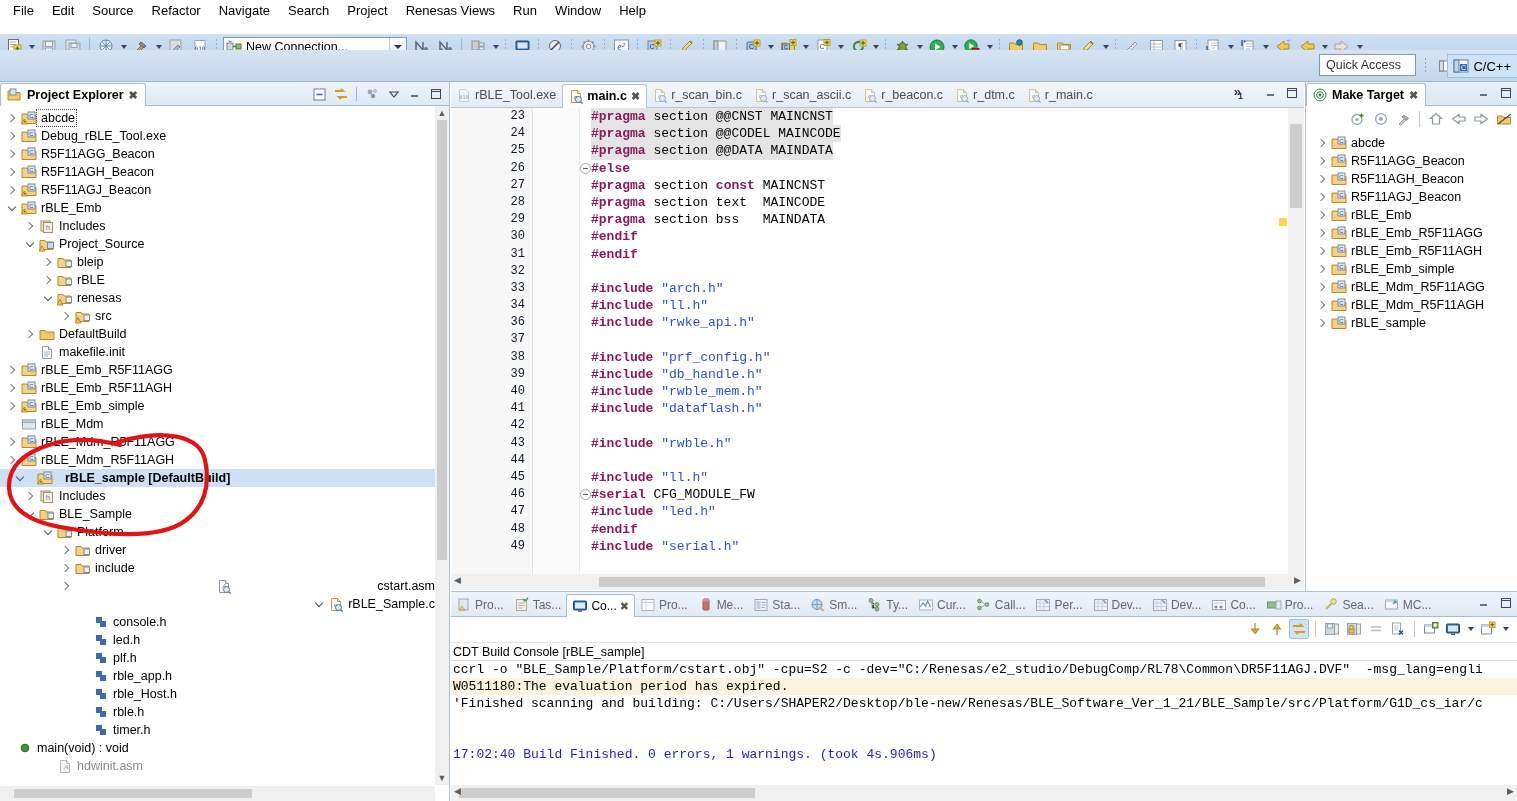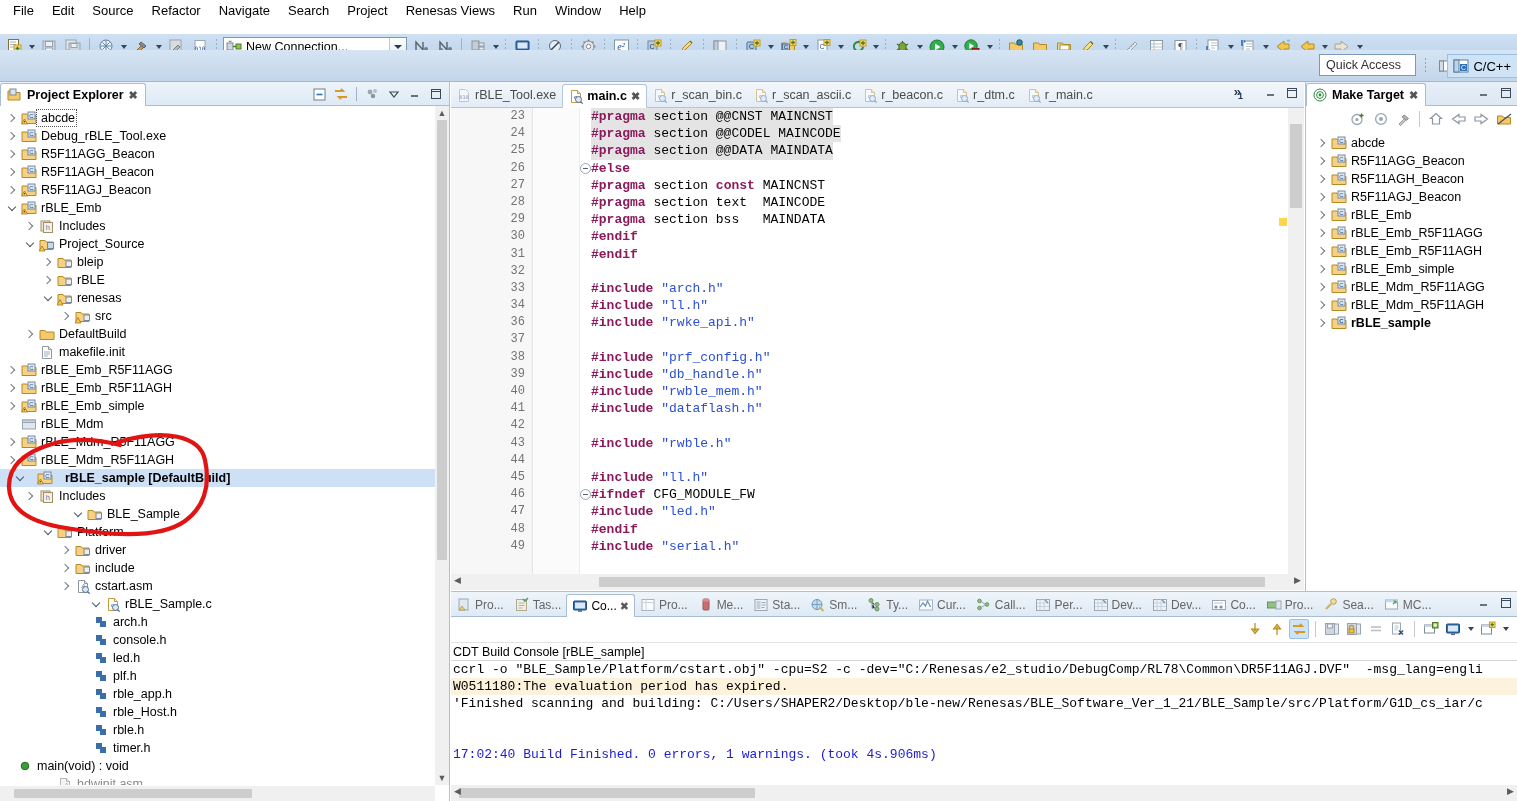--- a/index.html
+++ b/index.html
@@ -166,21 +166,21 @@
     position: absolute; left: 0; top: 0; width: 82px; bottom: 16px;
     background: #f7f7f7; border-right: 1px solid #e2e2e2;
   }
   .gutter-fold {
     position: absolute; left: 83px; top: 0; width: 46px; bottom: 16px;
     background: #fbfbfb; border-right: 1px solid #ececec;
   }
   .code-lines { position: absolute; left: 0; top: 0; right: 16px; bottom: 16px; overflow: hidden; }
   .cline { height: 17.2px; position: relative; font-family: "Liberation Mono", monospace; font-size: 13px; }
   .cline .ln {
-    position: absolute; left: 0; width: 74px; text-align: right; color: #737373; font-size: 12px;
+    position: absolute; left: 0; width: 74px; text-align: right; color: #0f172a; font-size: 12px;
     font-family: "Liberation Mono", monospace; line-height: 17.2px;
   }
   .cline .fold { position: absolute; left: 128px; width: 12px; text-align: center; line-height: 17.2px; }
   .cline .ctext { position: absolute; left: 140px; line-height: 17.2px; white-space: pre; }
   .cline.hl .ctext { background: #e4e4e4; }
   .k-pp { color: #8b1a5c; font-weight: bold; }
   .k-kw { color: #8b1a5c; font-weight: bold; }
   .k-pl { color: #000; }
   .k-str { color: #2a4fd6; }
   .fold-box {
@@ -855,21 +855,21 @@
           <span class="twist closed"></span>
           <span class="ticon">
             <svg xmlns="http://www.w3.org/2000/svg" width="16" height="15" viewBox="0 0 16 15">
               <rect x="2" y="2" width="9" height="10" fill="#f0e6d0" stroke="#a08f6a"></rect>
               <rect x="4.5" y="3.5" width="9" height="10" fill="#f7f1e4" stroke="#a08f6a"></rect>
               <text x="9" y="11" font-size="7" text-anchor="middle" fill="#5a6fa3" font-family="sans-serif">h</text>
             </svg>
           </span>
           <span class="tlabel">Includes</span>
         </div>
-        <div class="trow" style="padding-left: 22px; margin-left: 48px;">
+        <div class="trow" style="padding-left: 22px;">
           <span class="twist open"></span>
           <span class="ticon">
             <svg xmlns="http://www.w3.org/2000/svg" width="16" height="15" viewBox="0 0 16 15">
               <path d="M1 3.5h5l1 1.5h7V12.5H1z" fill="#f6d183" stroke="#b38a26"></path>
               <rect x="9" y="6" width="5.5" height="5.5" fill="#e9eff5" stroke="#7d8a97"></rect>
             </svg>
           </span>
           <span class="tlabel">BLE_Sample</span>
         </div>
         <div class="trow" style="padding-left: 40px;">
@@ -895,54 +895,45 @@
         <div class="trow" style="padding-left: 58px;">
           <span class="twist closed"></span>
           <span class="ticon">
             <svg xmlns="http://www.w3.org/2000/svg" width="16" height="15" viewBox="0 0 16 15">
               <path d="M1 3.5h5l1 1.5h7V12.5H1z" fill="#f6d183" stroke="#b38a26"></path>
               <rect x="9" y="6" width="5.5" height="5.5" fill="#e9eff5" stroke="#7d8a97"></rect>
             </svg>
           </span>
           <span class="tlabel">include</span>
         </div>
-        <div class="trow" style="padding-left: 58px;">
+        <div class="trow" style="padding-left: 58px; justify-content: space-between;">
           <span class="twist closed"></span>
           <span class="ticon">
             <svg xmlns="http://www.w3.org/2000/svg" width="14" height="15" viewBox="0 0 14 15">
               <path d="M2.5 1.5h6l3 3v9h-9z" fill="#fff" stroke="#8d98a3"></path>
               <path d="M8.5 1.5v3h3" fill="#e2e8ee" stroke="#8d98a3"></path>
               <text x="5.5" y="9" font-size="6" fill="#4a5b70" font-family="serif" font-style="italic">A</text>
               <circle cx="9.5" cy="10.5" r="3" fill="#dce8f4" stroke="#4f7099"></circle>
               <path d="M11.6 12.6l2 2" stroke="#4f7099" stroke-width="1.3"></path>
             </svg>
           </span>
           <span class="tlabel">cstart.asm</span>
         </div>
-        <div class="trow" style="padding-left: 88px;">
+        <div class="trow" style="padding-left: 88px; justify-content: flex-end;">
           <span class="twist open"></span>
           <span class="ticon">
             <svg xmlns="http://www.w3.org/2000/svg" width="14" height="15" viewBox="0 0 14 15">
               <path d="M2.5 1.5h6l3 3v9h-9z" fill="#fff" stroke="#c59b3e"></path>
               <path d="M8.5 1.5v3h3" fill="#f5e6c2" stroke="#c59b3e"></path>
               <text x="5" y="10" font-size="6" fill="#3a6096" font-family="sans-serif">c</text>
               <circle cx="9.5" cy="10.5" r="3" fill="#dce8f4" stroke="#4f7099"></circle>
               <path d="M11.6 12.6l2 2" stroke="#4f7099" stroke-width="1.3"></path>
             </svg>
           </span>
           <span class="tlabel">rBLE_Sample.c</span>
-        </div>
-        <div class="trow" style="padding-left: 76px;">
-          <span class="twist "></span>
-          <span class="ticon">
-            <svg xmlns="http://www.w3.org/2000/svg" width="14" height="14" viewBox="0 0 14 14">
-              <path d="M2 2h6v4h4v6H6V8H2z" fill="#3a6ea8"></path>
-            </svg>
-          </span>
-          <span class="tlabel">arch.h</span>
         </div>
         <div class="trow" style="padding-left: 76px;">
           <span class="twist "></span>
           <span class="ticon">
             <svg xmlns="http://www.w3.org/2000/svg" width="14" height="14" viewBox="0 0 14 14">
               <path d="M2 2h6v4h4v6H6V8H2z" fill="#3a6ea8"></path>
             </svg>
           </span>
           <span class="tlabel">console.h</span>
         </div>
@@ -1246,21 +1237,21 @@
             <span class="ctext"></span>
           </div>
           <div class="cline">
             <span class="ln">45</span>
             <span class="fold"></span>
             <span class="ctext"><span class="k-pp">#include</span><span class="k-pl"> </span><span class="k-str">"ll.h"</span></span>
           </div>
           <div class="cline">
             <span class="ln">46</span>
             <span class="fold"><span class="fold-box"></span></span>
-            <span class="ctext"><span class="k-pp">#ifndef</span><span class="k-pl"> CFG_MODULE_FW</span></span>
+            <span class="ctext"><span class="k-pp">#serial</span><span class="k-pl"> CFG_MODULE_FW</span></span>
           </div>
           <div class="cline">
             <span class="ln">47</span>
             <span class="fold"></span>
             <span class="ctext"><span class="k-pp">#include</span><span class="k-pl"> </span><span class="k-str">"led.h"</span></span>
           </div>
           <div class="cline">
             <span class="ln">48</span>
             <span class="fold"></span>
             <span class="ctext"><span class="k-pp">#endif</span></span>
@@ -1455,21 +1446,21 @@
           <span class="twist closed"></span>
           <span class="ticon">
             <svg xmlns="http://www.w3.org/2000/svg" width="16" height="15" viewBox="0 0 16 15">
               <path d="M1 3h5l1 1.5h8V12.5H1z" fill="#f6d183" stroke="#b38a26"></path>
               <rect x="7" y="1" width="7" height="7" fill="#dce8f4" stroke="#7d8a97"></rect>
               <text x="10.5" y="7" font-size="6" text-anchor="middle" fill="#1c4fa3" font-family="sans-serif">C</text>
             </svg>
           </span>
           <span class="tlabel">rBLE_Mdm_R5F11AGH</span>
         </div>
-        <div class="trow" style="padding-left: 8px; font-weight: bold;">
+        <div class="trow" style="padding-left: 8px;">
           <span class="twist closed"></span>
           <span class="ticon">
             <svg xmlns="http://www.w3.org/2000/svg" width="16" height="15" viewBox="0 0 16 15">
               <path d="M1 3h5l1 1.5h8V12.5H1z" fill="#f6d183" stroke="#b38a26"></path>
               <rect x="7" y="1" width="7" height="7" fill="#dce8f4" stroke="#7d8a97"></rect>
               <text x="10.5" y="7" font-size="6" text-anchor="middle" fill="#1c4fa3" font-family="sans-serif">C</text>
             </svg>
           </span>
           <span class="tlabel">rBLE_sample</span>
         </div>

